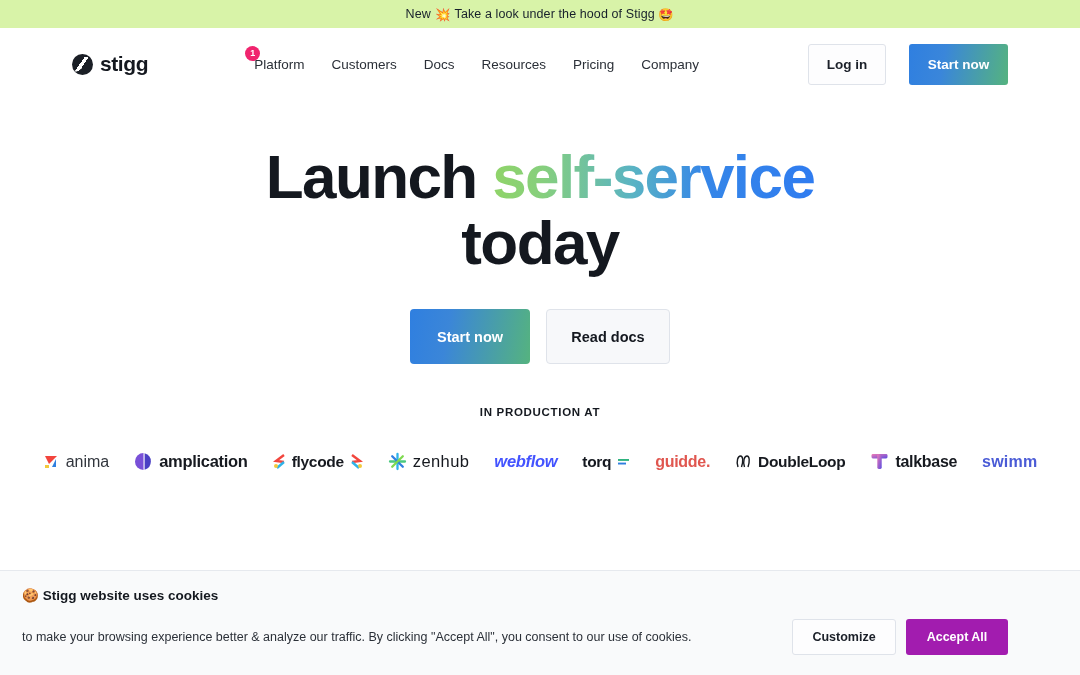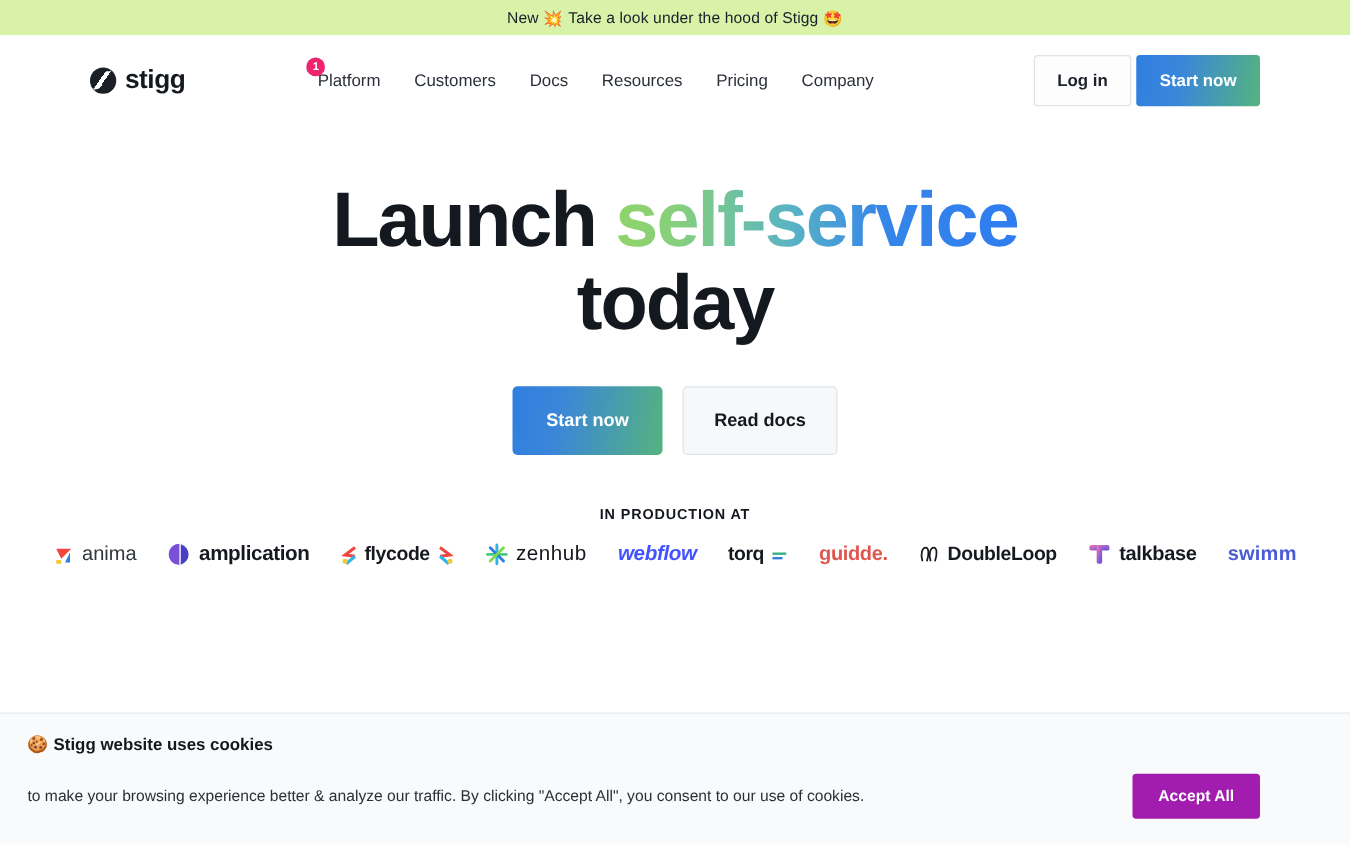--- a/index.html
+++ b/index.html
@@ -105,21 +105,21 @@
     display: flex;
     align-items: center;
     justify-content: center;
     line-height: 1;
   }
 
   .header-actions {
     margin-left: auto;
     display: flex;
     align-items: center;
-    gap: 4px;
+    gap: 23px;
   }
   .btn {
     border: none;
     cursor: pointer;
     font-family: inherit;
     display: inline-flex;
     align-items: center;
     justify-content: center;
   }
   .btn-login {
@@ -204,23 +204,23 @@
 
   
   .logos-section { margin-top: 42px; text-align: center; }
   .logos-label {
     font-size: 11.5px;
     font-weight: 700;
     letter-spacing: .7px;
     color: #14181f;
   }
   .logos-row {
-    margin-top: 16px;
-    display: flex;
-    align-items: flex-end;
+    margin-top: 34px;
+    display: flex;
+    align-items: center;
     justify-content: center;
     gap: 25px;
     padding: 0 56px;
   }
   .logo-item {
     display: inline-flex;
     align-items: center;
     gap: 6px;
     font-size: 16.5px;
     font-weight: 700;
@@ -433,16 +433,17 @@
 </section>
 
 <div class="cookie-banner">
   <div class="cookie-title">
     <span>🍪</span>
     <span>Stigg website uses cookies</span>
   </div>
   <div class="cookie-bottom">
     <div class="cookie-text">to make your browsing experience better &amp; analyze our traffic. By clicking "Accept All", you consent to our use of cookies.</div>
     <div class="cookie-actions">
+      <button class="btn btn-customize">Customize</button>
       <button class="btn btn-accept">Accept All</button>
     </div>
   </div>
 </div>
 
 </body></html>

